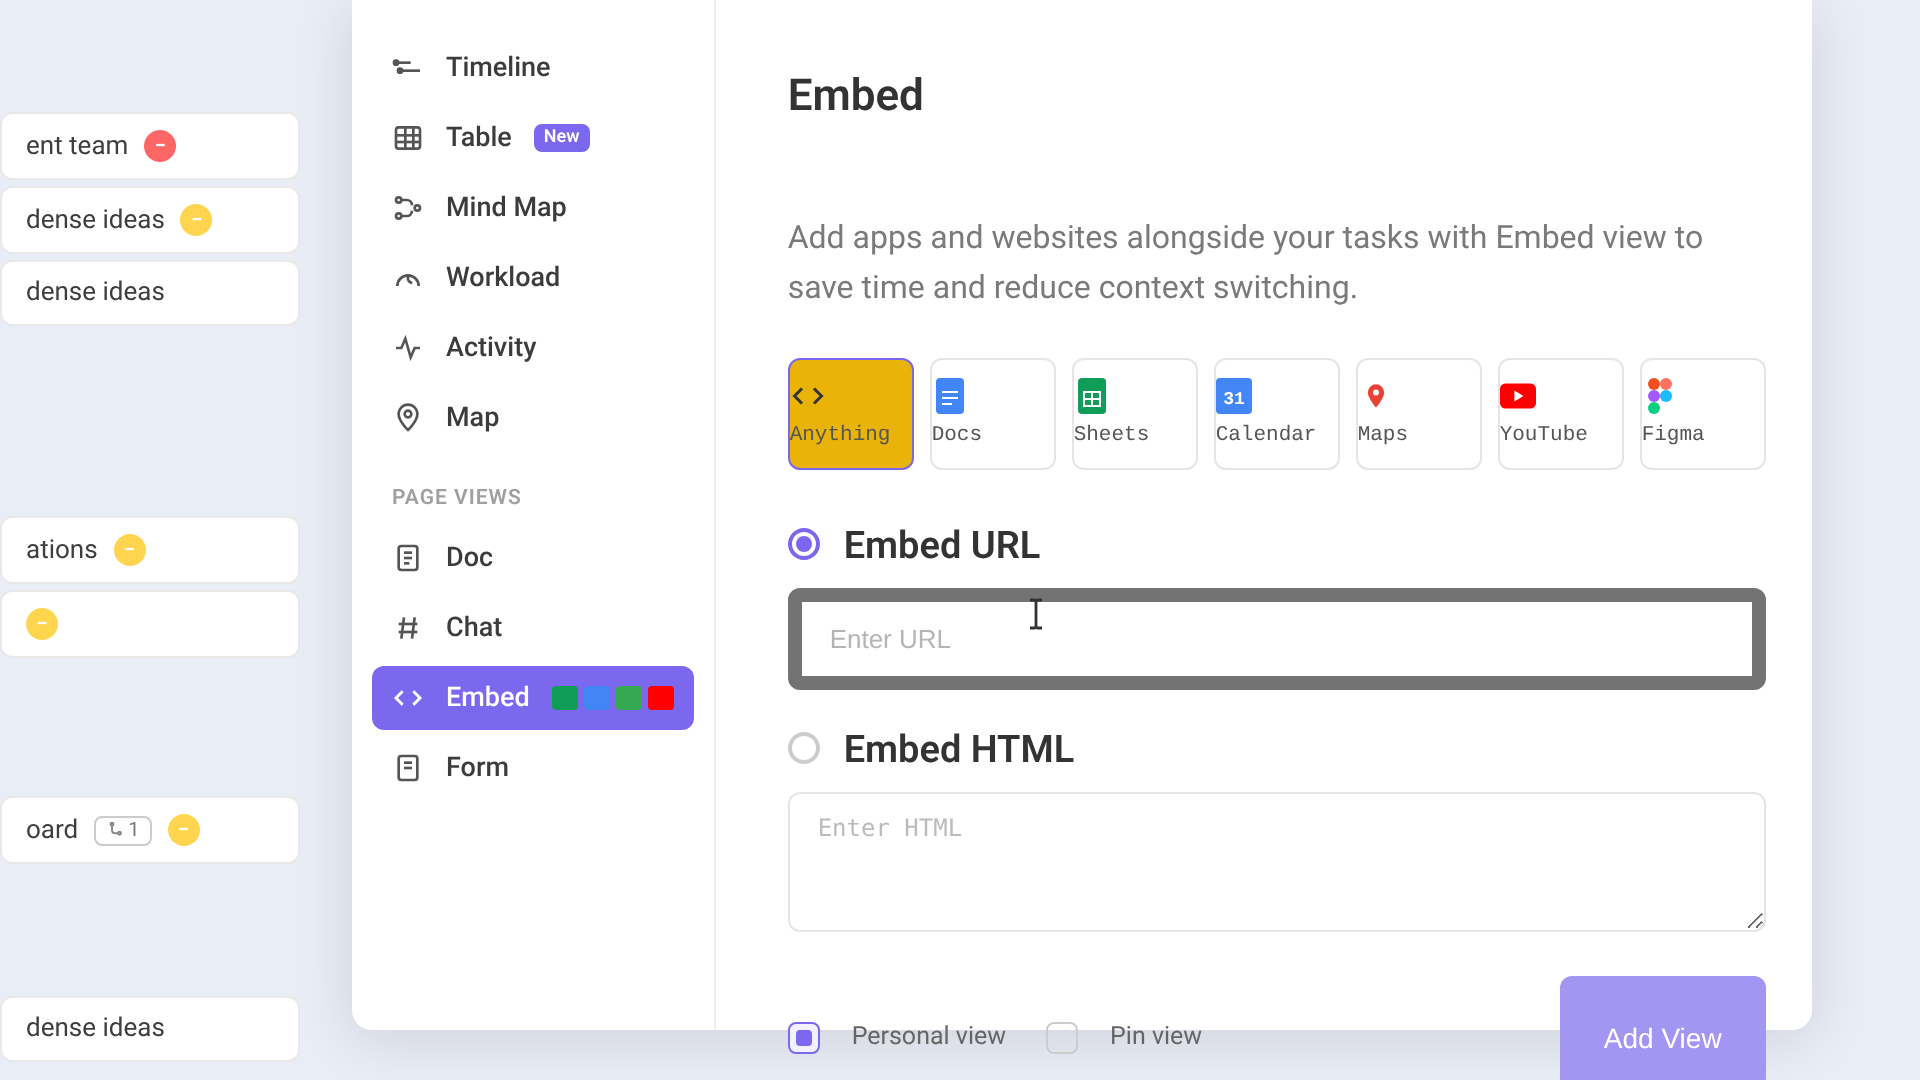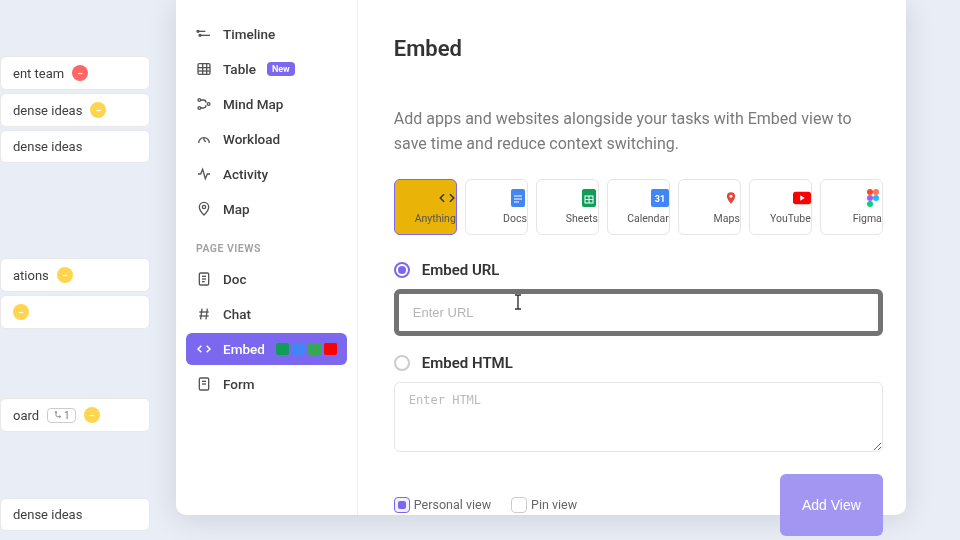--- a/index.html
+++ b/index.html
@@ -23,40 +23,40 @@
 .new-badge { background: #7b68ee; color: #fff; font-size: 9px; padding: 2px 5px; border-radius: 4px; font-weight: 600; }
 .side-header { font-size: 10.5px; color: #a0a0a0; font-weight: 600; letter-spacing: 0.5px; padding: 14px 10px 8px; }
 .embed-mini-icons { display: flex; gap: 3px; align-items: center; }
 .mini { width: 13px; height: 12px; border-radius: 2px; }
 
 .content { flex: 1; padding: 36px 36px 20px 36px; display: flex; flex-direction: column; }
 .content h2 { font-size: 22px; font-weight: 600; color: #333; margin-bottom: 14px; }
 .content .desc { font-size: 16px; color: #7a7a7a; line-height: 1.55; margin-bottom: 22px; margin-top: 32px; }
 
 .type-grid { display: flex; gap: 8px; margin-bottom: 26px; }
-.type-card { border: 1px solid #e5e5e5; border-radius: 6px; width: 63px; height: 56px; display: flex; flex-direction: column; align-items: flex-end; justify-content: center; gap: 5px; cursor: pointer; }
+.type-card { border: 1px solid #e5e5e5; border-radius: 6px; width: 63px; height: 56px; display: flex; flex-direction: column; align-items: flex-start; justify-content: center; gap: 5px; cursor: pointer; font-family: Liberation Mono, monospace; }
 .type-card.selected { border-color: #7b68ee; background: #eab308; }
 .type-card .ticon { width: 18px; height: 18px; display: flex; align-items: center; justify-content: center; }
 .type-card .tlabel { font-size: 10.5px; color: #555; }
 
 .radio-group { margin-bottom: 18px; }
 .radio-row { display: flex; align-items: center; gap: 12px; margin-bottom: 10px; }
 .radio { width: 16px; height: 16px; border-radius: 50%; border: 2px solid #ccc; display: inline-flex; align-items: center; justify-content: center; }
 .radio.on { border-color: #7b68ee; }
 .radio.on::after { content: ""; width: 8px; height: 8px; border-radius: 50%; background: #7b68ee; }
-.radio-label { font-size: 15px; font-weight: 600; color: #333; text-align: right; }
-.input-url { width: 100%; border: 5px solid #737373; border-radius: 6px; padding: 11px 14px; font-size: 13px; color: #333; outline: none; }
+.radio-label { font-size: 19px; font-weight: 600; color: #333; text-align: right; }
+.input-url { width: 100%; border: 7px solid #737373; border-radius: 6px; padding: 11px 14px; font-size: 13px; color: #333; outline: none; }
 .input-url::placeholder { color: #b5b5b5; }
 .textarea-html { width: 100%; border: 1px solid #e5e5e5; border-radius: 6px; padding: 10px 14px; font-size: 12px; font-family: monospace; color: #333; height: 70px; resize: both; outline: none; }
 .textarea-html::placeholder { color: #bbb; }
 
 .cursor-caret { position: absolute; width: 14px; height: 18px; pointer-events:none }
 
 .footer { display: flex; align-items: center; gap: 20px; margin-top: auto; }
-.check-row { display: flex; align-items: center; gap: 4px; }
+.check-row { display: flex; align-items: center; gap: 16px; }
 .checkbox { width: 16px; height: 16px; border: 1px solid #ccc; border-radius: 4px; display: inline-flex; align-items: center; justify-content: center; }
 .checkbox.on { border-color: #7b68ee; background: #f3f0ff; }
 .checkbox.on::after { content: ""; width: 8px; height: 8px; border-radius: 2px; background: #7b68ee; }
 .check-label { font-size: 12.5px; color: #666; }
 .spacer { flex: 1; }
 .add-btn { background: #a396f3; color: #fff; border: none; border-radius: 6px; padding: 23px 22px; font-size: 14px; font-weight: 500; cursor: pointer; }
 </style>
 </head>
 <body>
 

